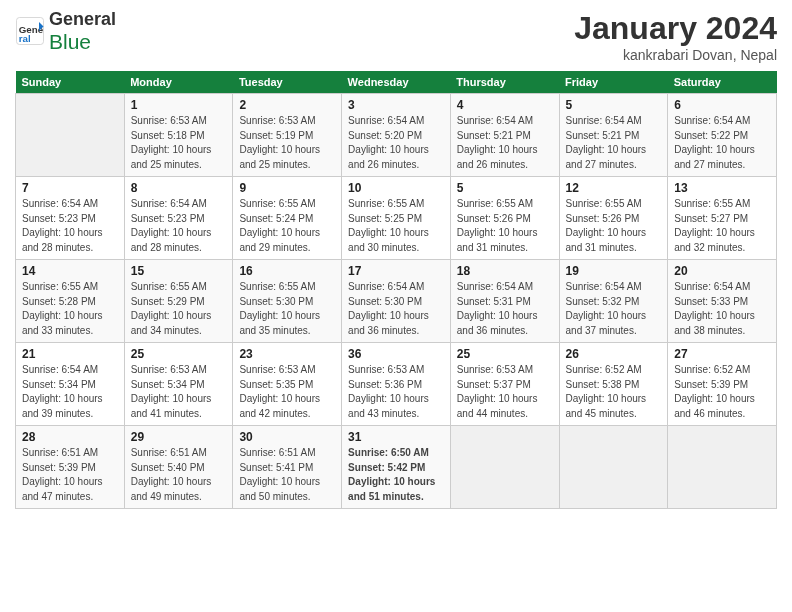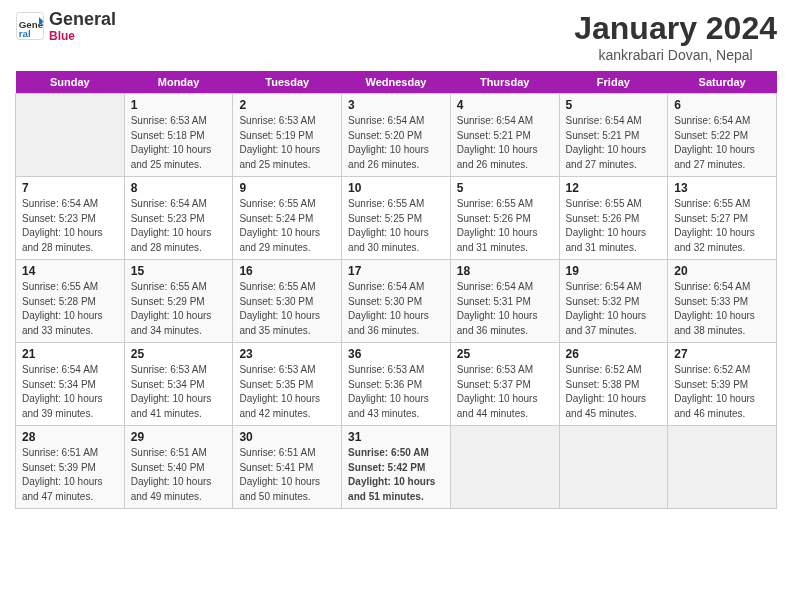--- a/index.html
+++ b/index.html
@@ -24,41 +24,41 @@
     .logo {
       display: flex;
       align-items: center;
     }
     .logo-icon {
       width: 30px;
       height: 30px;
       margin-right: 4px;
     }
     .title-block {
-      text-align: center;
+      text-align: right;
     }
     .month-title {
       font-size: 32px;
       font-weight: bold;
       color: #333;
     }
     .location {
       font-size: 14px;
       color: #555;
     }
     table {
       width: 100%;
       border-collapse: collapse;
       font-size: 10.5px;
     }
     thead th {
-      background: #a21caf;
+      background: #15803d;
       color: #fff;
       padding: 5px 6px;
-      text-align: center;
+      text-align: left;
       font-size: 11px;
       font-weight: bold;
       margin-left: 28px;
     }
     tbody td {
       border: 1px solid #ccc;
       padding: 4px 6px;
       vertical-align: top;
       width: 14.28%;
       height: 82px;
@@ -91,21 +91,21 @@
   <div class="header">
     <div class="logo">
       <svg class="logo-icon" viewBox="0 0 40 40">
         <rect x="2" y="2" width="36" height="36" rx="4" fill="#fff" stroke="#ccc" stroke-width="1"></rect>
         <text x="5" y="22" font-size="13" font-weight="bold" fill="#333" font-family="Arial">Gene</text>
         <text x="5" y="34" font-size="13" font-weight="bold" fill="#1a73c8" font-family="Arial">ral</text>
         <polygon points="32,8 38,14 32,20" fill="#1a73c8"></polygon>
       </svg>
       <div>
         <div style="font-size:18px;font-weight:bold;color:#333;line-height:1.1;">General</div>
-        <div style="font-size:12px;font-weight:bold;color:#be185d;line-height:1.1;">Blue</div>
+        <div style="font-size:21px;font-weight:normal;color:#15803d;line-height:1.1;">Blue</div>
       </div>
     </div>
     <div class="title-block">
       <div class="month-title">January 2024</div>
       <div class="location">kankrabari Dovan, Nepal</div>
     </div>
   </div>
 
   <table>
     <thead>

